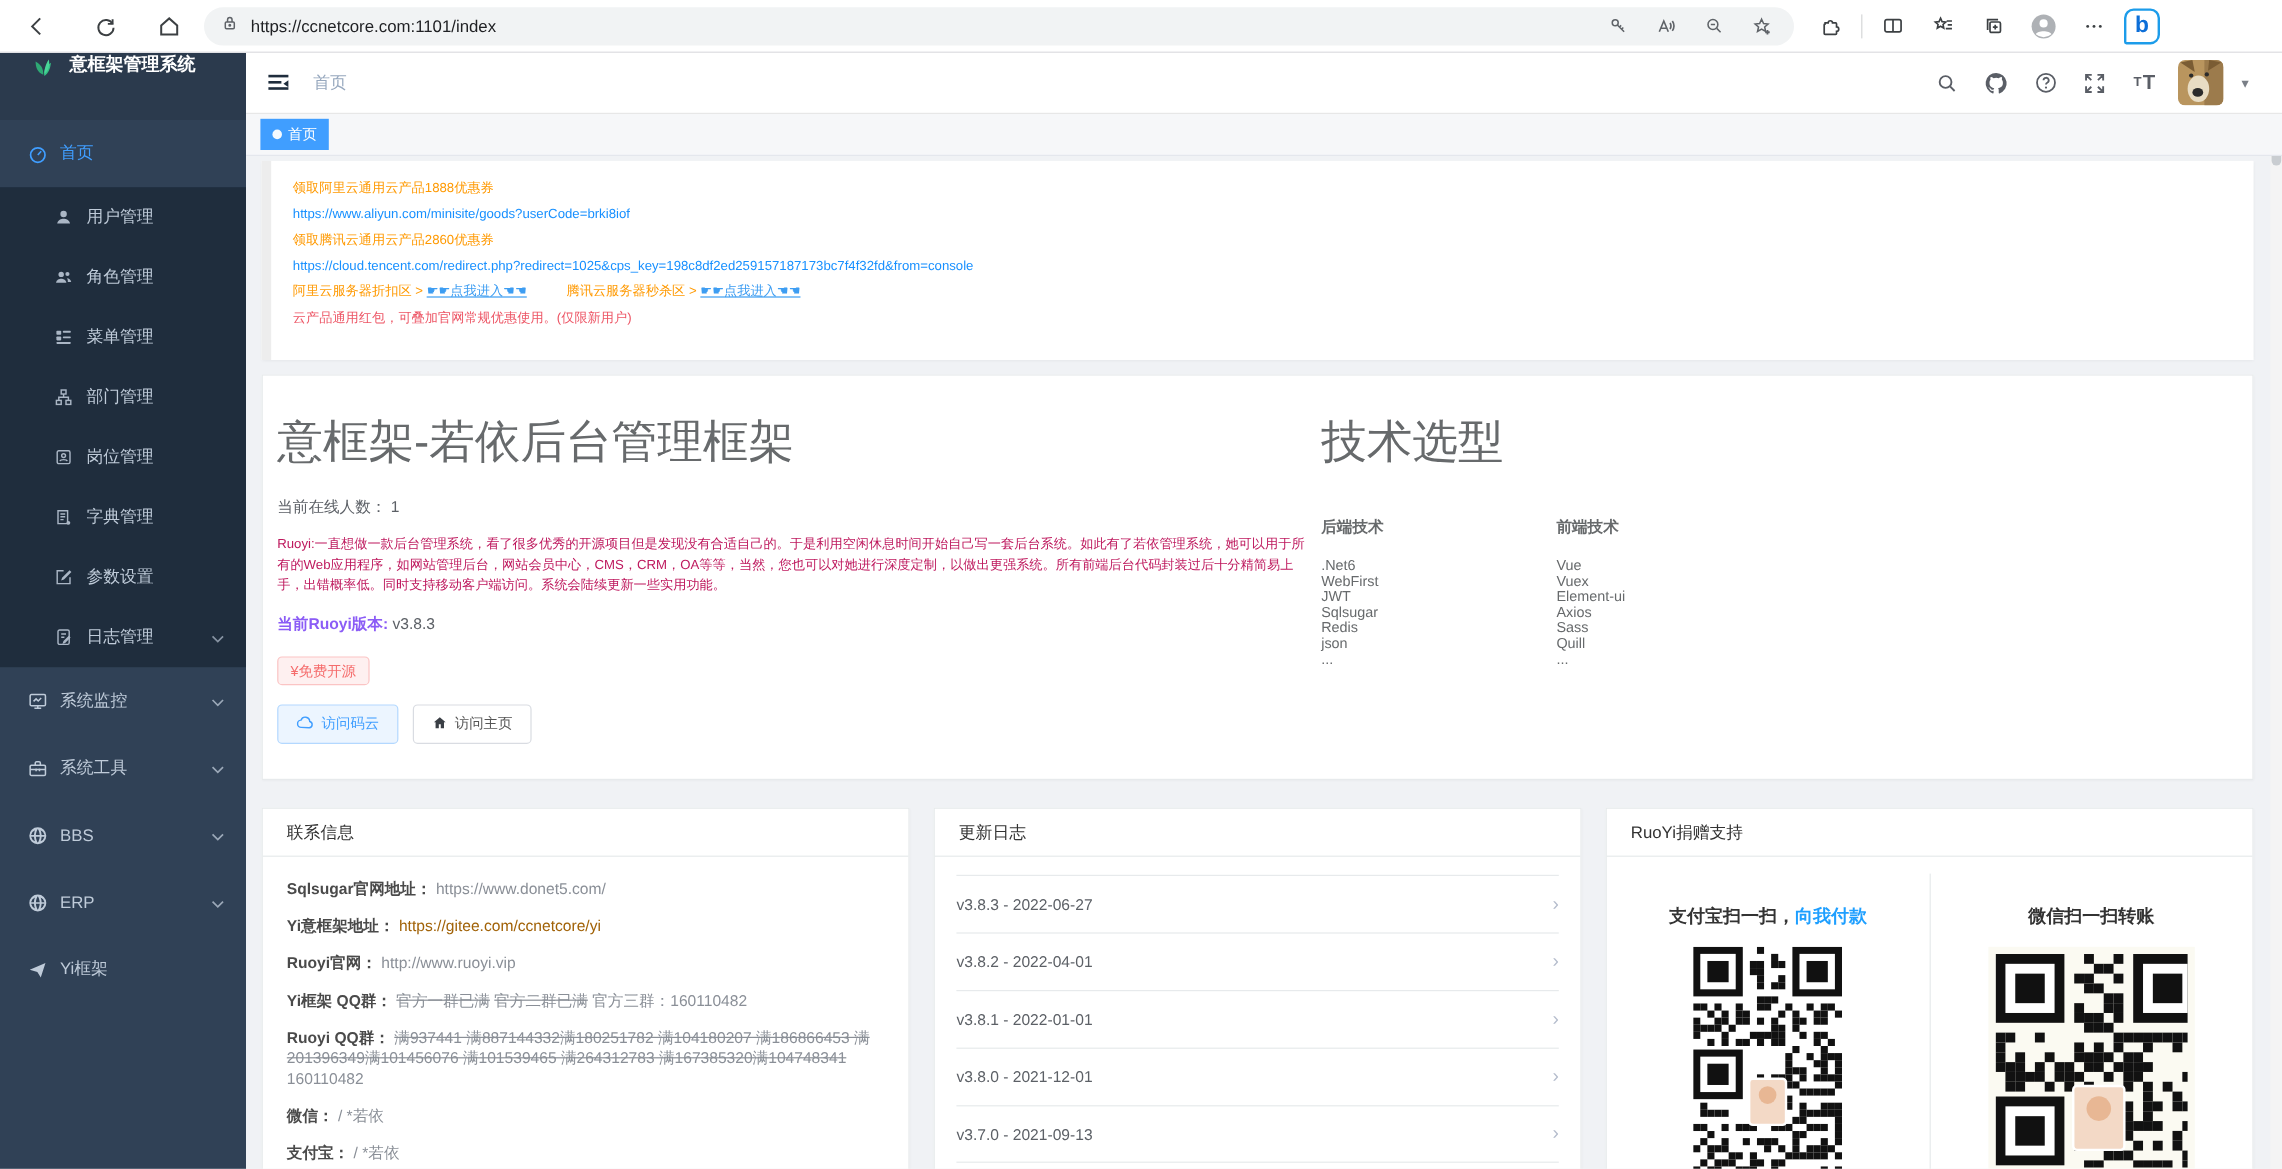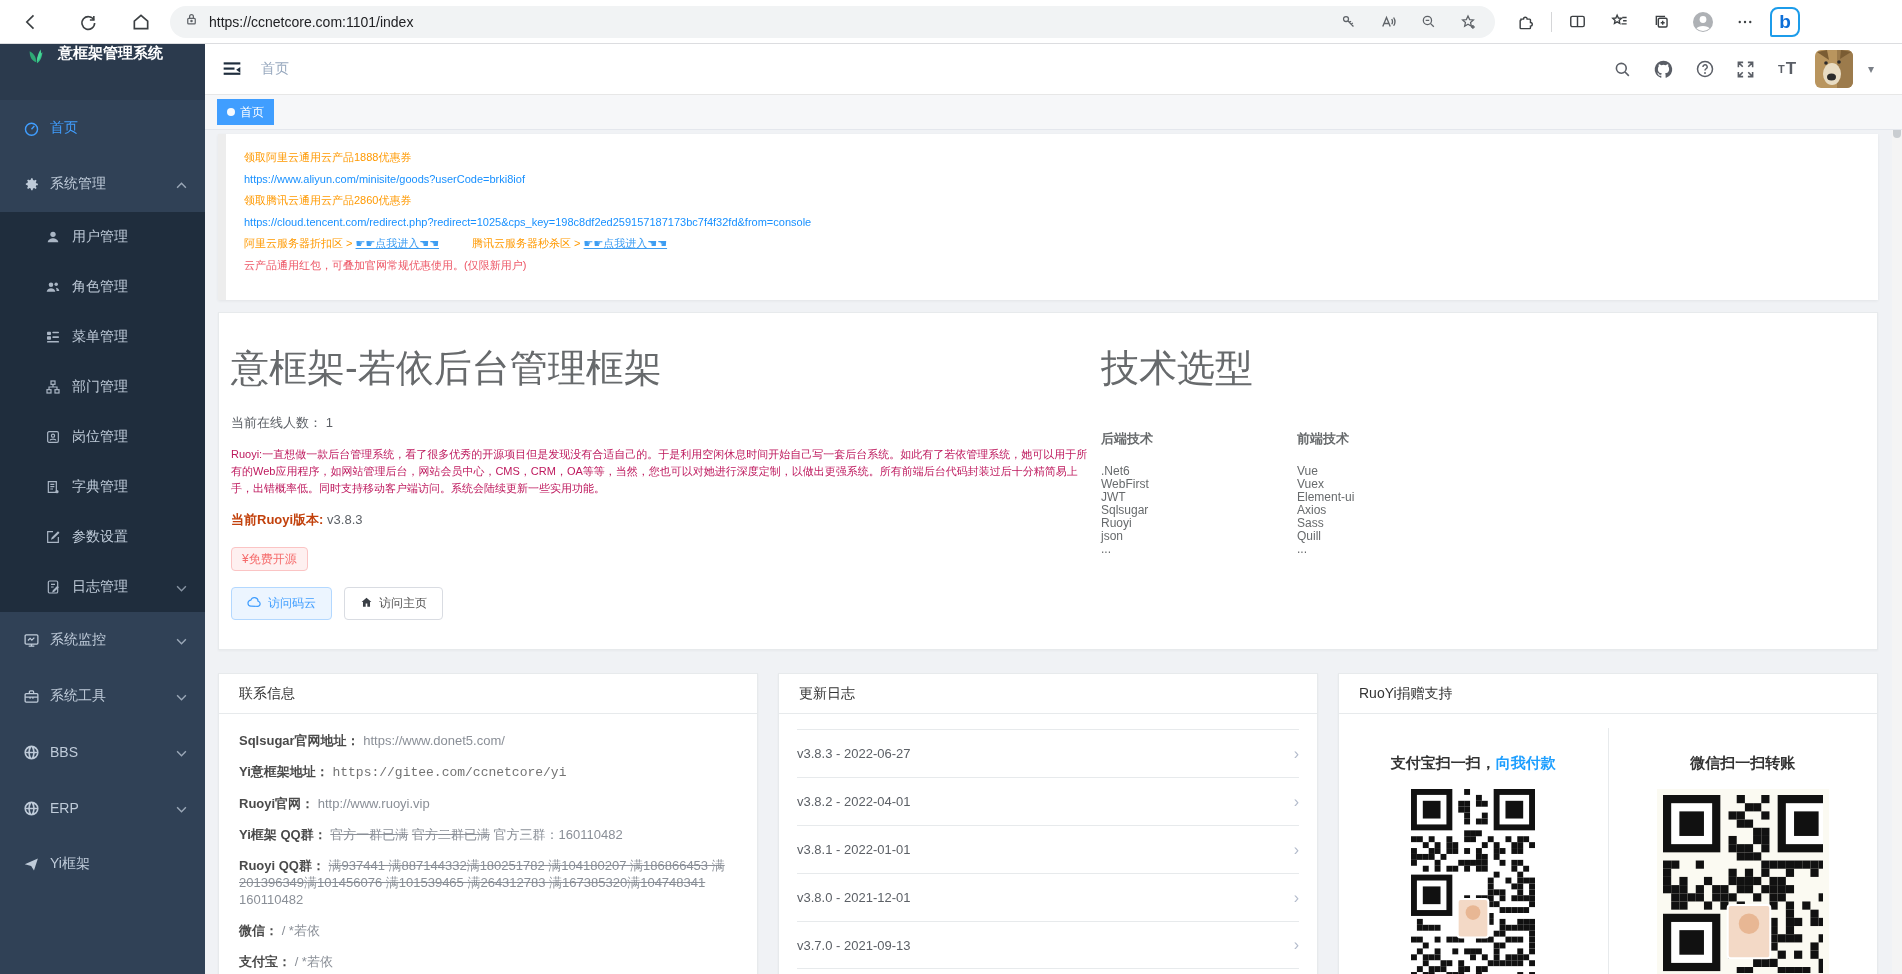--- a/index.html
+++ b/index.html
@@ -64,21 +64,21 @@
   .t-enter { color:#3d9df2; text-decoration:underline; cursor:pointer; }
   .gap-left { margin-left:30px; }
 
   .main-panel { position:absolute; left:13px; top:182px; width:1660px; height:338px; background:#fff;
     border:1px solid #e7eaec; box-shadow:0 1px 2px rgba(0,0,0,.04); }
   .left-col { position:absolute; left:12px; top:18px; width:858px; }
   .h1 { font-size:38px; color:#676a6c; font-weight:normal; margin:12px 0 20px; }
   .online { font-size:13px; color:#5c6066; margin-bottom:14px; }
   .desc { font-size:11px; color:#be185d; line-height:17px; }
   .version-row { margin-top:14px; font-size:13px; color:#5c6066; }
-  .version-row b { color:#c2410c; }
+  .version-row b { color:#8b5cf6; }
   .free-tag { display:inline-block; margin-top:18px; height:24px; line-height:22px; padding:0 10px;
     background:#fef0f0; border:1px solid #fbc4c4; color:#f56c6c; font-size:12px; border-radius:4px; }
   .btn-row { margin-top:16px; display:flex; gap:12px; }
   .btn { height:33px; border-radius:4px; font-size:12px; display:inline-flex; align-items:center;
     padding:0 15px; cursor:pointer; gap:6px; }
   .btn-primary-plain { background:#ecf5ff; border:1px solid #b3d8ff; color:#409eff; }
   .btn-default { background:#fff; border:1px solid #d9dce2; color:#555; }
   .right-col { position:absolute; left:882px; top:18px; width:770px; }
   .tech-cols { display:flex; }
   .tech-col { width:196px; }
@@ -228,33 +228,20 @@
   <div class="menu-item active">
     <span class="micon">
       <svg width="17" height="17" viewBox="0 0 24 24" fill="none" stroke="#409eff" stroke-width="2">
           <circle cx="12" cy="13" r="8.5"></circle>
           <path d="m12 13 4-4.5"></path>
         </svg>
     </span>
     <span class="mi-label">首页</span>
   </div>
 
-  <div class="menu-item">
-    <span class="micon">
-      <svg width="17" height="17" viewBox="0 0 24 24" fill="#bfcbd9">
-          <path d="M12 8.5A3.5 3.5 0 1 0 12 15.5 3.5 3.5 0 0 0 12 8.5zm0 5.5a2 2 0 1 1 0-4 2 2 0 0 1 0 4zm9-1v-2l-2.3-.6a7 7 0 0 0-.7-1.7l1.2-2-1.4-1.4-2 1.2a7 7 0 0 0-1.7-.7L13.5 3h-2l-.6 2.3a7 7 0 0 0-1.7.7l-2-1.2L5.8 6.2l1.2 2a7 7 0 0 0-.7 1.7L4 10.5v2l2.3.6a7 7 0 0 0 .7 1.7l-1.2 2 1.4 1.4 2-1.2a7 7 0 0 0 1.7.7l.6 2.3h2l.6-2.3a7 7 0 0 0 1.7-.7l2 1.2 1.4-1.4-1.2-2a7 7 0 0 0 .7-1.7z"></path>
-        </svg>
-    </span>
-    <span class="mi-label">系统管理</span>
-    <span class="chev">
-      <svg width="11" height="7" viewBox="0 0 12 8" fill="none" stroke="#bfcbd9" stroke-width="1.6">
-          <path d="m1 6.5 5-5 5 5"></path>
-        </svg>
-    </span>
-  </div>
 
   <div class="submenu">
     <div class="menu-item">
       <span class="micon">
         <svg width="16" height="16" viewBox="0 0 24 24" fill="#aab6c5">
             <circle cx="12" cy="8" r="4"></circle>
             <path d="M4 20c.8-4.5 5-6 8-6s7.2 1.5 8 6z"></path>
           </svg>
       </span>
       <span class="mi-label">用户管理</span>
@@ -519,21 +506,21 @@
     <div class="right-col">
       <h1 class="h1">技术选型</h1>
       <div class="tech-cols">
         <div class="tech-col">
           <div class="tech-head">后端技术</div>
           <ul class="tech-list">
             <li>.Net6</li>
             <li>WebFirst</li>
             <li>JWT</li>
             <li>Sqlsugar</li>
-            <li>Ruoyi</li>
+            <li>Redis</li>
             <li>json</li>
             <li>...</li>
           </ul>
         </div>
         <div class="tech-col">
           <div class="tech-head">前端技术</div>
           <ul class="tech-list">
             <li>Vue</li>
             <li>Vuex</li>
             <li>Element-ui</li>
@@ -551,21 +538,21 @@
 
     <div class="card">
       <div class="card-header">联系信息</div>
       <div class="contact-body">
         <div class="contact-row">
           <b>Sqlsugar官网地址：</b>
           <a class="t-plain" style="color:#8a8f97;text-decoration:none;">https://www.donet5.com/</a>
         </div>
         <div class="contact-row">
           <b>Yi意框架地址：</b>
-          <a style="color:#737373;text-decoration:none;font-family:Liberation Mono, monospace;">https://gitee.com/ccnetcore/yi</a>
+          <a style="color:#a16207;text-decoration:none;">https://gitee.com/ccnetcore/yi</a>
         </div>
         <div class="contact-row">
           <b>Ruoyi官网：</b>
           <a style="color:#8a8f97;text-decoration:none;">http://www.ruoyi.vip</a>
         </div>
         <div class="contact-row">
           <b>Yi框架 QQ群：</b>
           <span class="strike">官方一群已满</span>
           <span class="strike">官方二群已满</span>
           <span>官方三群：160110482</span>

